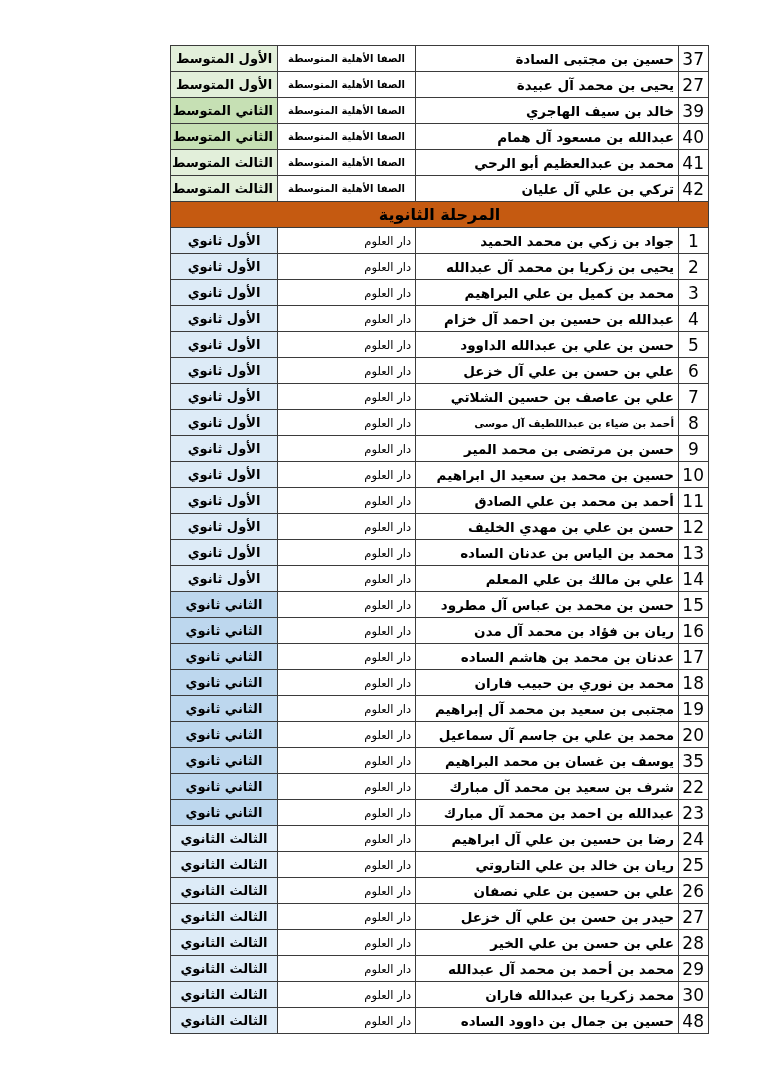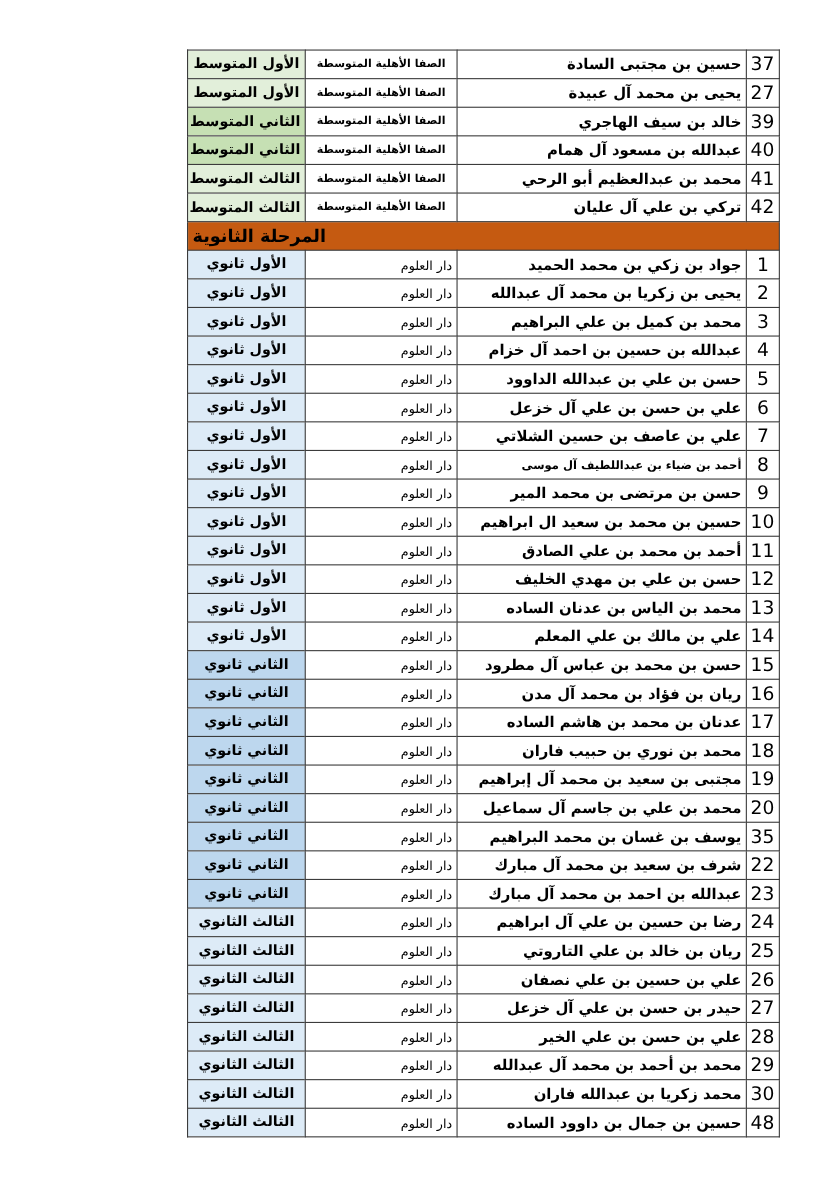--- a/index.html
+++ b/index.html
@@ -17,21 +17,21 @@
     border:1px solid #3b3b3b;height:25px;padding:0 4px;
     overflow:hidden;white-space:nowrap;vertical-align:middle;
   }
   td.num{text-align:center;font-size:17px;padding:0 2px;}
   td.name{font-weight:bold;font-size:13.5px;padding-right:6px;}
   td.name.small{font-size:10.5px;}
   td.school-mid{font-size:10px;font-weight:bold;text-align:center;}
   td.school-sec{font-size:11.5px;padding-right:8px;}
   td.grade{font-size:13px;font-weight:bold;text-align:center;padding-right:7px;}
   td.stage-header{
-    text-align:left;font-weight:bold;font-size:16px;height:26px;
+    text-align:center;font-weight:bold;font-size:16px;height:26px;
     color:#000;
   }
 </style>
 </head>
 <body>
 
 <div class="sheet">
   <table class="students">
     <colgroup>
       <col style="width:30px">

